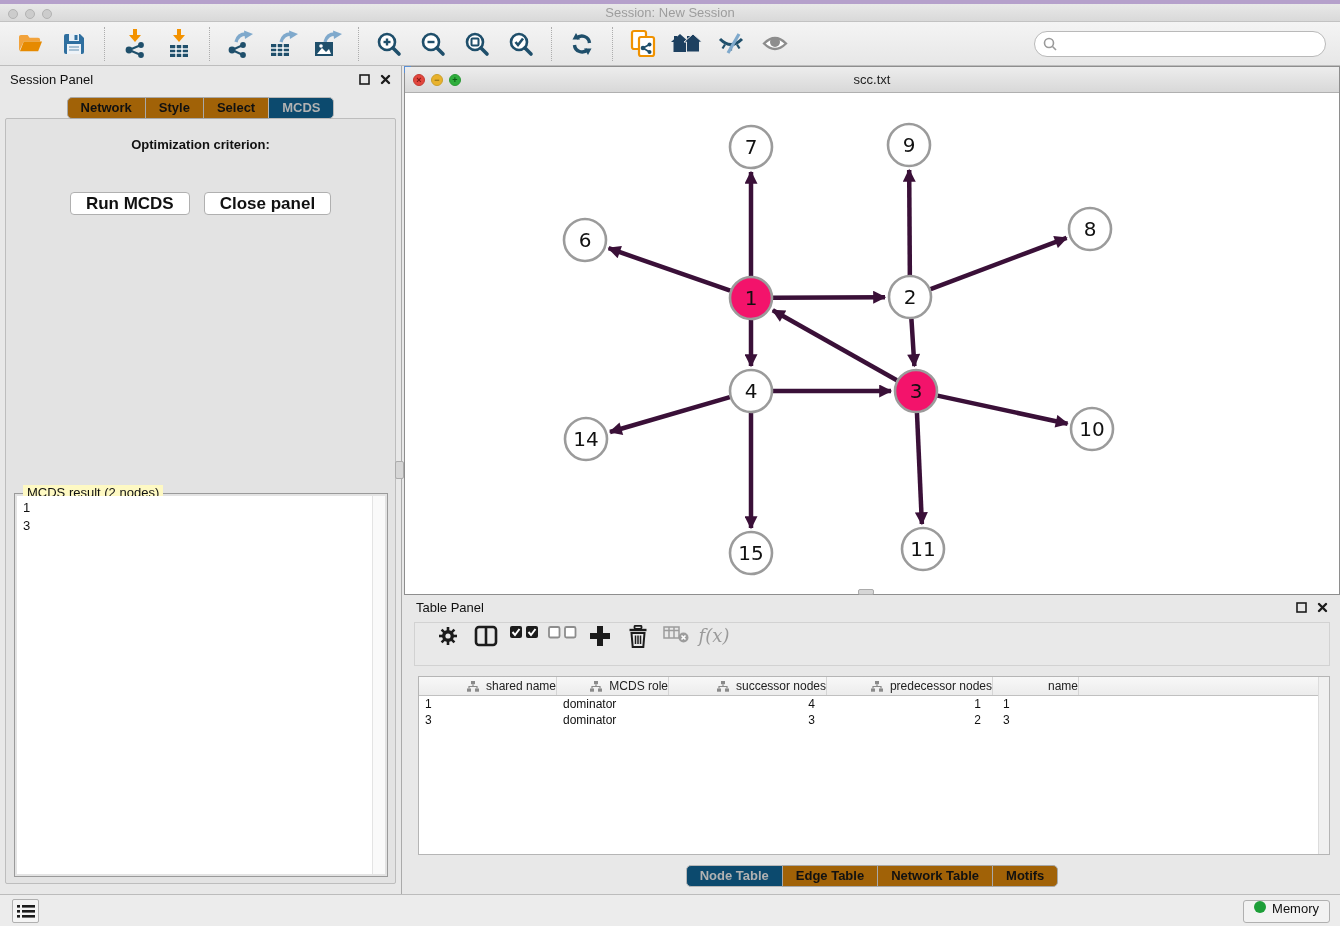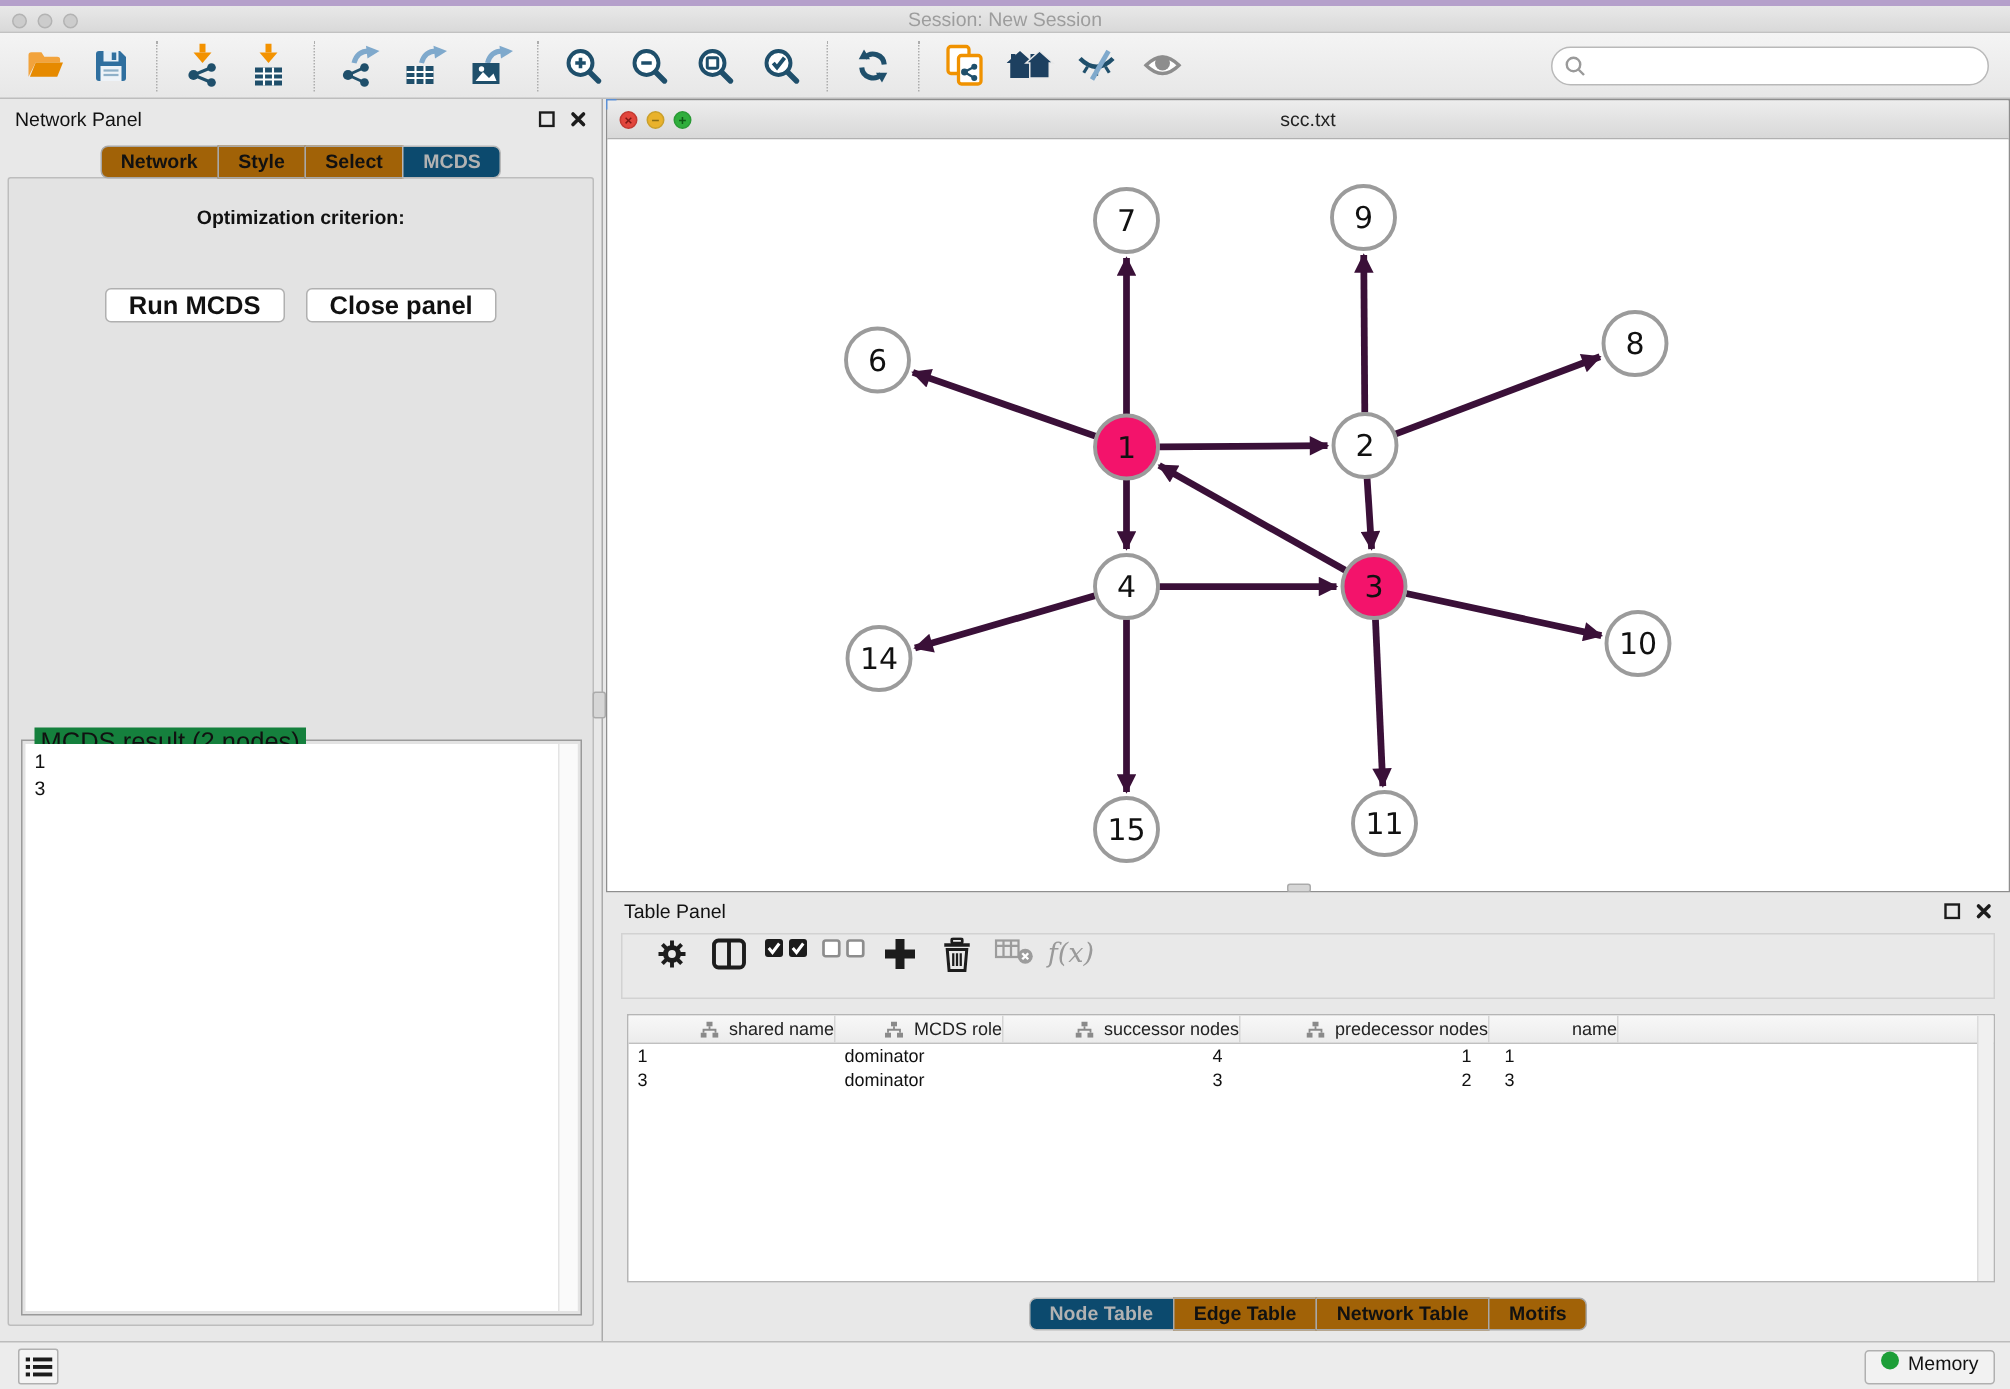--- a/index.html
+++ b/index.html
@@ -44,21 +44,21 @@
   .inner-panel { position:absolute; left:5px; right:5px; top:52px; bottom:10px;
     background:#e3e3e3; border:1px solid #bdbdbd; border-radius:2px; }
   .opt-label { position:absolute; left:0; right:0; top:18px; text-align:center; font-weight:bold; font-size:13px; }
   .dropdown { position:absolute; left:39px; top:40px; width:312px; height:25px; background:#fff;
     border:1px solid #b0b0b0; border-radius:6px; display:flex; align-items:center; padding:0 6px 0 10px; font-size:13px; }
   .dropdown .dd-label { flex:1; }
   .btn-row { position:absolute; left:0; right:0; top:73px; display:flex; justify-content:center; gap:14px; }
   .btn { height:23px; background:#fff; border:1px solid #b0b0b0; border-radius:4px; padding:0 15px;
     font-size:17px; font-weight:bold; display:flex; align-items:center; }
   .result-box { position:absolute; left:8px; top:374px; width:374px; height:384px; border:1px solid #9a9a9a; }
-  .result-box-label { position:absolute; left:8px; top:-9px; background:#15803d; padding:0 4px; font-size:17px; }
+  .result-box-label { position:absolute; left:8px; top:-9px; background:#fef9c3; padding:0 4px; font-size:13px; }
   .result-list { position:absolute; inset:2px; background:#fff; font-size:13px; line-height:18px; padding:3px 0 0 6px; }
   .result-scroll { position:absolute; right:2px; top:2px; bottom:2px; width:13px; background:#fafafa; border-left:1px solid #e4e4e4; }
 
   
   .network-window { position:absolute; left:404px; top:0; width:936px; height:529px; border:1px solid #8e8e8e; background:#fff; }
   .nw-titlebar { position:absolute; left:0; top:0; width:100%; height:26px;
     background:linear-gradient(#ededed,#d8d8d8); border-bottom:1px solid #b0b0b0; }
   .nw-lights { position:absolute; left:8px; top:7px; display:flex; gap:6px; }
   .nw-light { width:12px; height:12px; border-radius:50%; display:flex; align-items:center; justify-content:center;
     font-size:9px; font-weight:bold; line-height:1; }
@@ -290,21 +290,21 @@
         <line x1="9.5" y1="9.5" x2="13" y2="13" stroke="#9a9a9a" stroke-width="1.6"></line>
       </svg>
       <input type="text" placeholder="" style="">
     </div>
   </div>
 
   <div class="content">
 
     <div class="control-panel">
       <div class="panel-header">
-        <span class="panel-title">Network Panel</span>
+        <span class="panel-title">Session Panel</span>
         <span class="panel-header-icons">
           <svg width="11" height="11" viewBox="0 0 11 11">
             <rect x="1" y="1" width="9" height="9" fill="none" stroke="#1c1c1c" stroke-width="1.6"></rect>
           </svg>
           <svg width="11" height="11" viewBox="0 0 11 11">
             <path d="M2 2 L9 9 M9 2 L2 9" stroke="#1c1c1c" stroke-width="2.4" stroke-linecap="round"></path>
           </svg>
         </span>
       </div>
       <div class="ctrl-tabs" id="ctrl-tabs">

